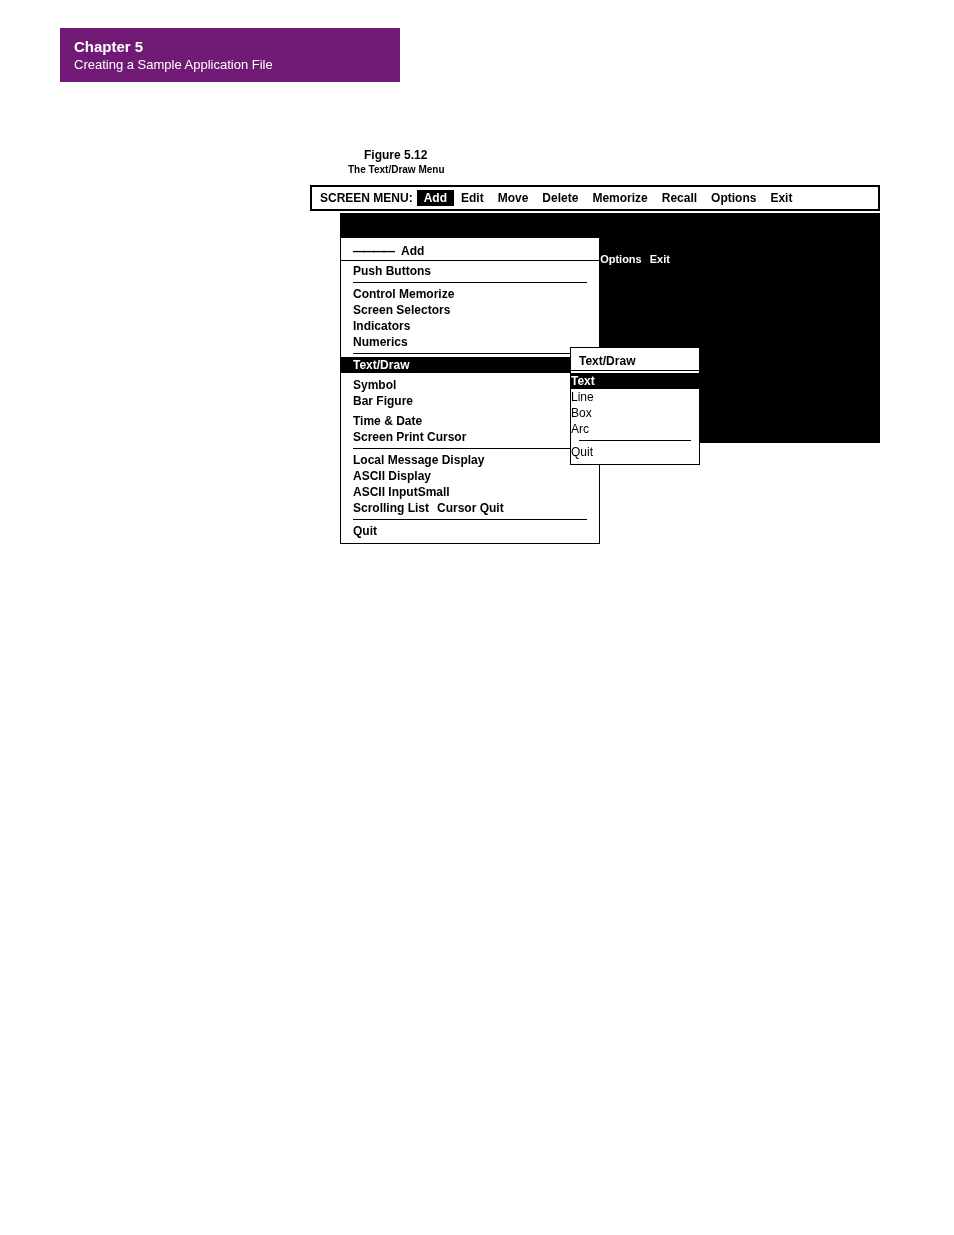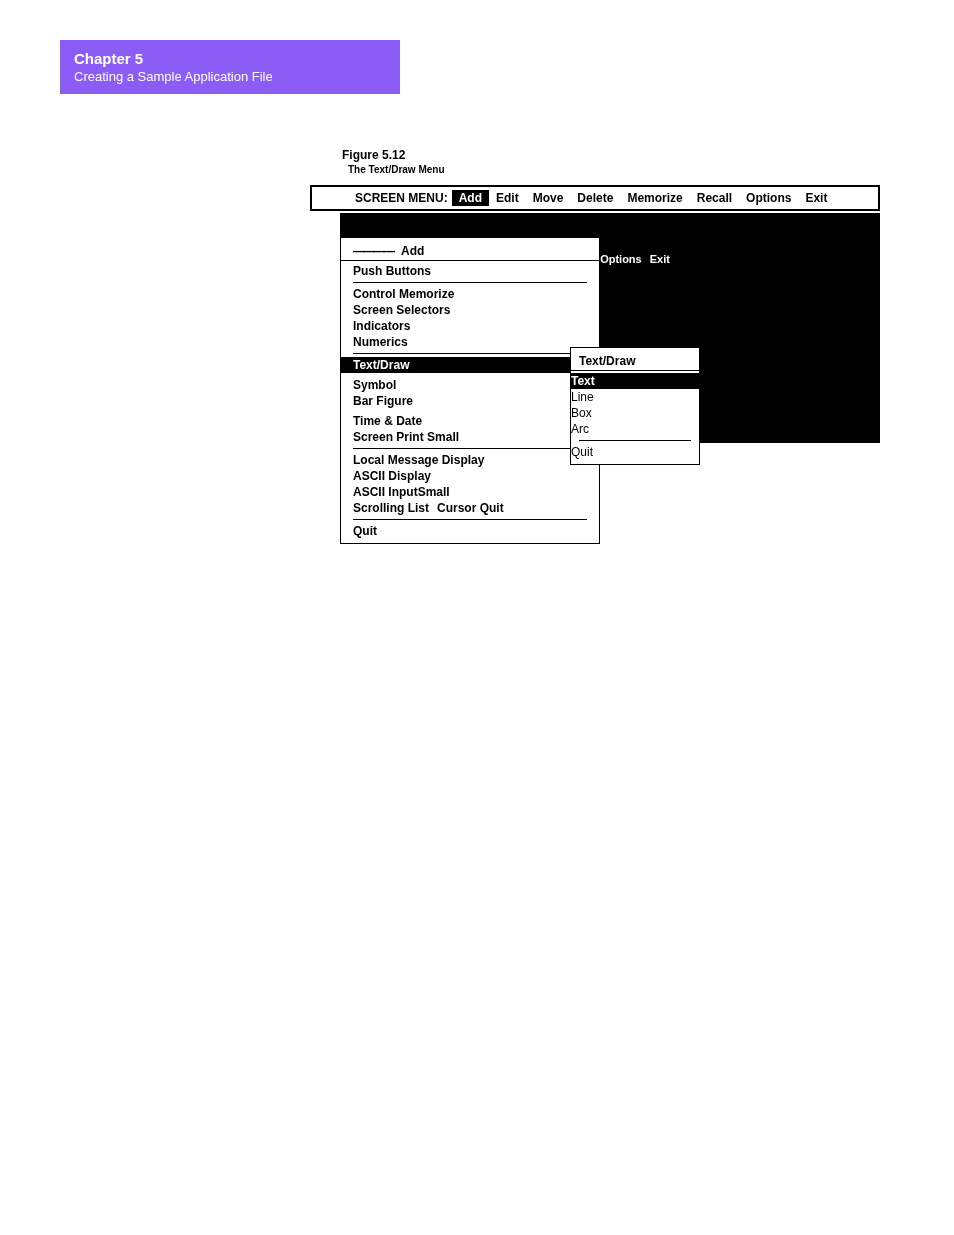--- a/index.html
+++ b/index.html
@@ -9,45 +9,45 @@
       height: 1235px;
       background: #ffffff;
       font-family: Arial, Helvetica, sans-serif;
       position: relative;
       overflow: hidden;
     }
 
     
     .chapter-header {
       position: absolute;
-      top: 40px;
+      top: 28px;
       left: 60px;
       width: 340px;
-      background: #8b5cf6;
+      background: #701a75;
       padding: 10px 14px;
     }
 
     .chapter-title {
       color: #ffffff;
       font-size: 15px;
       font-weight: bold;
     }
 
     .chapter-subtitle {
       color: #ffffff;
       font-size: 13px;
       font-weight: normal;
       margin-top: 2px;
     }
 
     
     .figure-label {
       position: absolute;
       top: 148px;
-      left: 342px;
+      left: 364px;
       font-size: 12px;
       font-weight: bold;
     }
 
     .figure-title {
       position: absolute;
       top: 164px;
       left: 348px;
       font-size: 10px;
       font-weight: bold;
@@ -73,21 +73,20 @@
       align-items: center;
       gap: 0;
       position: relative;
       z-index: 10;
     }
 
     .screen-menu-label {
       font-size: 12px;
       font-weight: bold;
       margin-right: 4px;
-      margin-left: 35px;
     }
 
     .screen-menu-item {
       padding: 1px 7px;
       font-size: 12px;
       font-weight: bold;
       cursor: pointer;
     }
 
     .screen-menu-item.active {
@@ -267,21 +266,21 @@
     <div class="add-menu-item bold highlighted">Text/Draw</div>
 
     <div style="height:4px;"></div>
 
     <div class="add-menu-item bold">Symbol</div>
     <div class="add-menu-item bold">Bar Figure</div>
 
     <div style="height:4px;"></div>
 
     <div class="add-menu-item bold">Time &amp; Date</div>
-    <div class="add-menu-item bold">Screen Print Small</div>
+    <div class="add-menu-item bold">Screen Print Cursor</div>
 
     <div class="add-menu-separator"></div>
 
     <div class="add-menu-item bold">Local Message Display</div>
     <div class="add-menu-item bold">ASCII Display</div>
 
     <div style="display:flex; align-items:center; padding:1px 12px; font-size:12px;">
       <span class="add-menu-item bold" style="padding:0;">ASCII Input</span>
       <span style="font-weight:bold; font-size:12px;">Small</span>
     </div>

